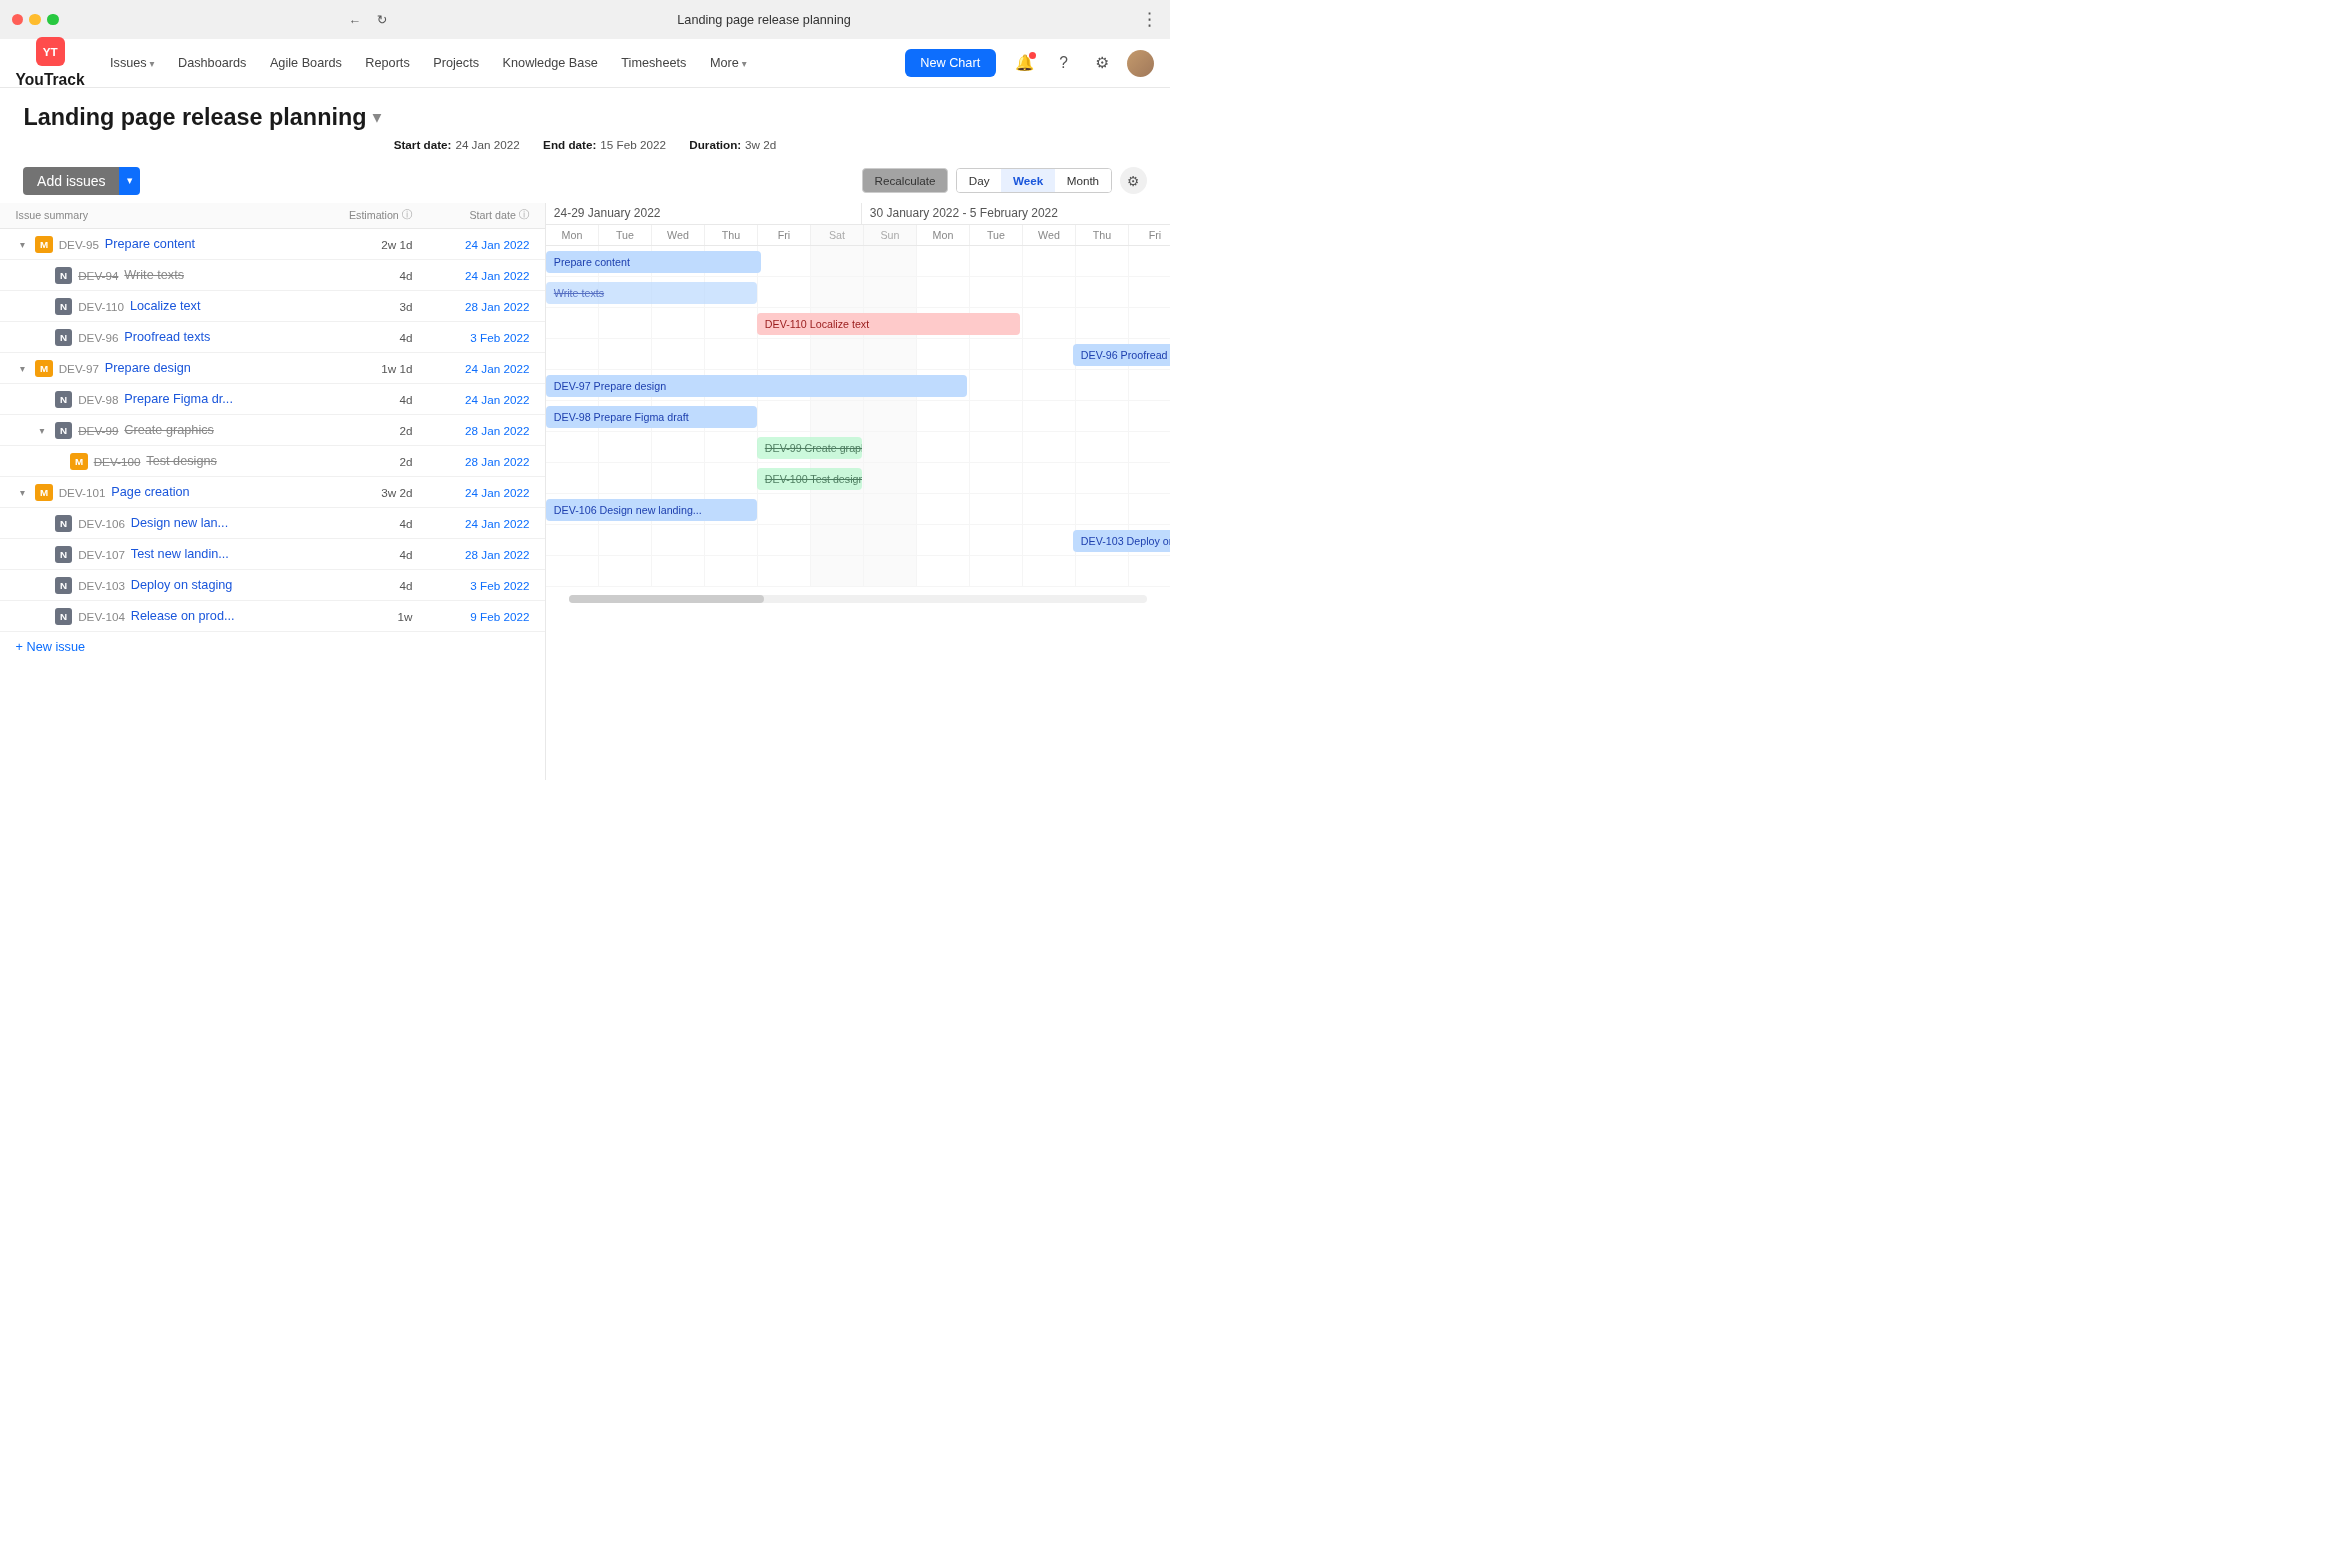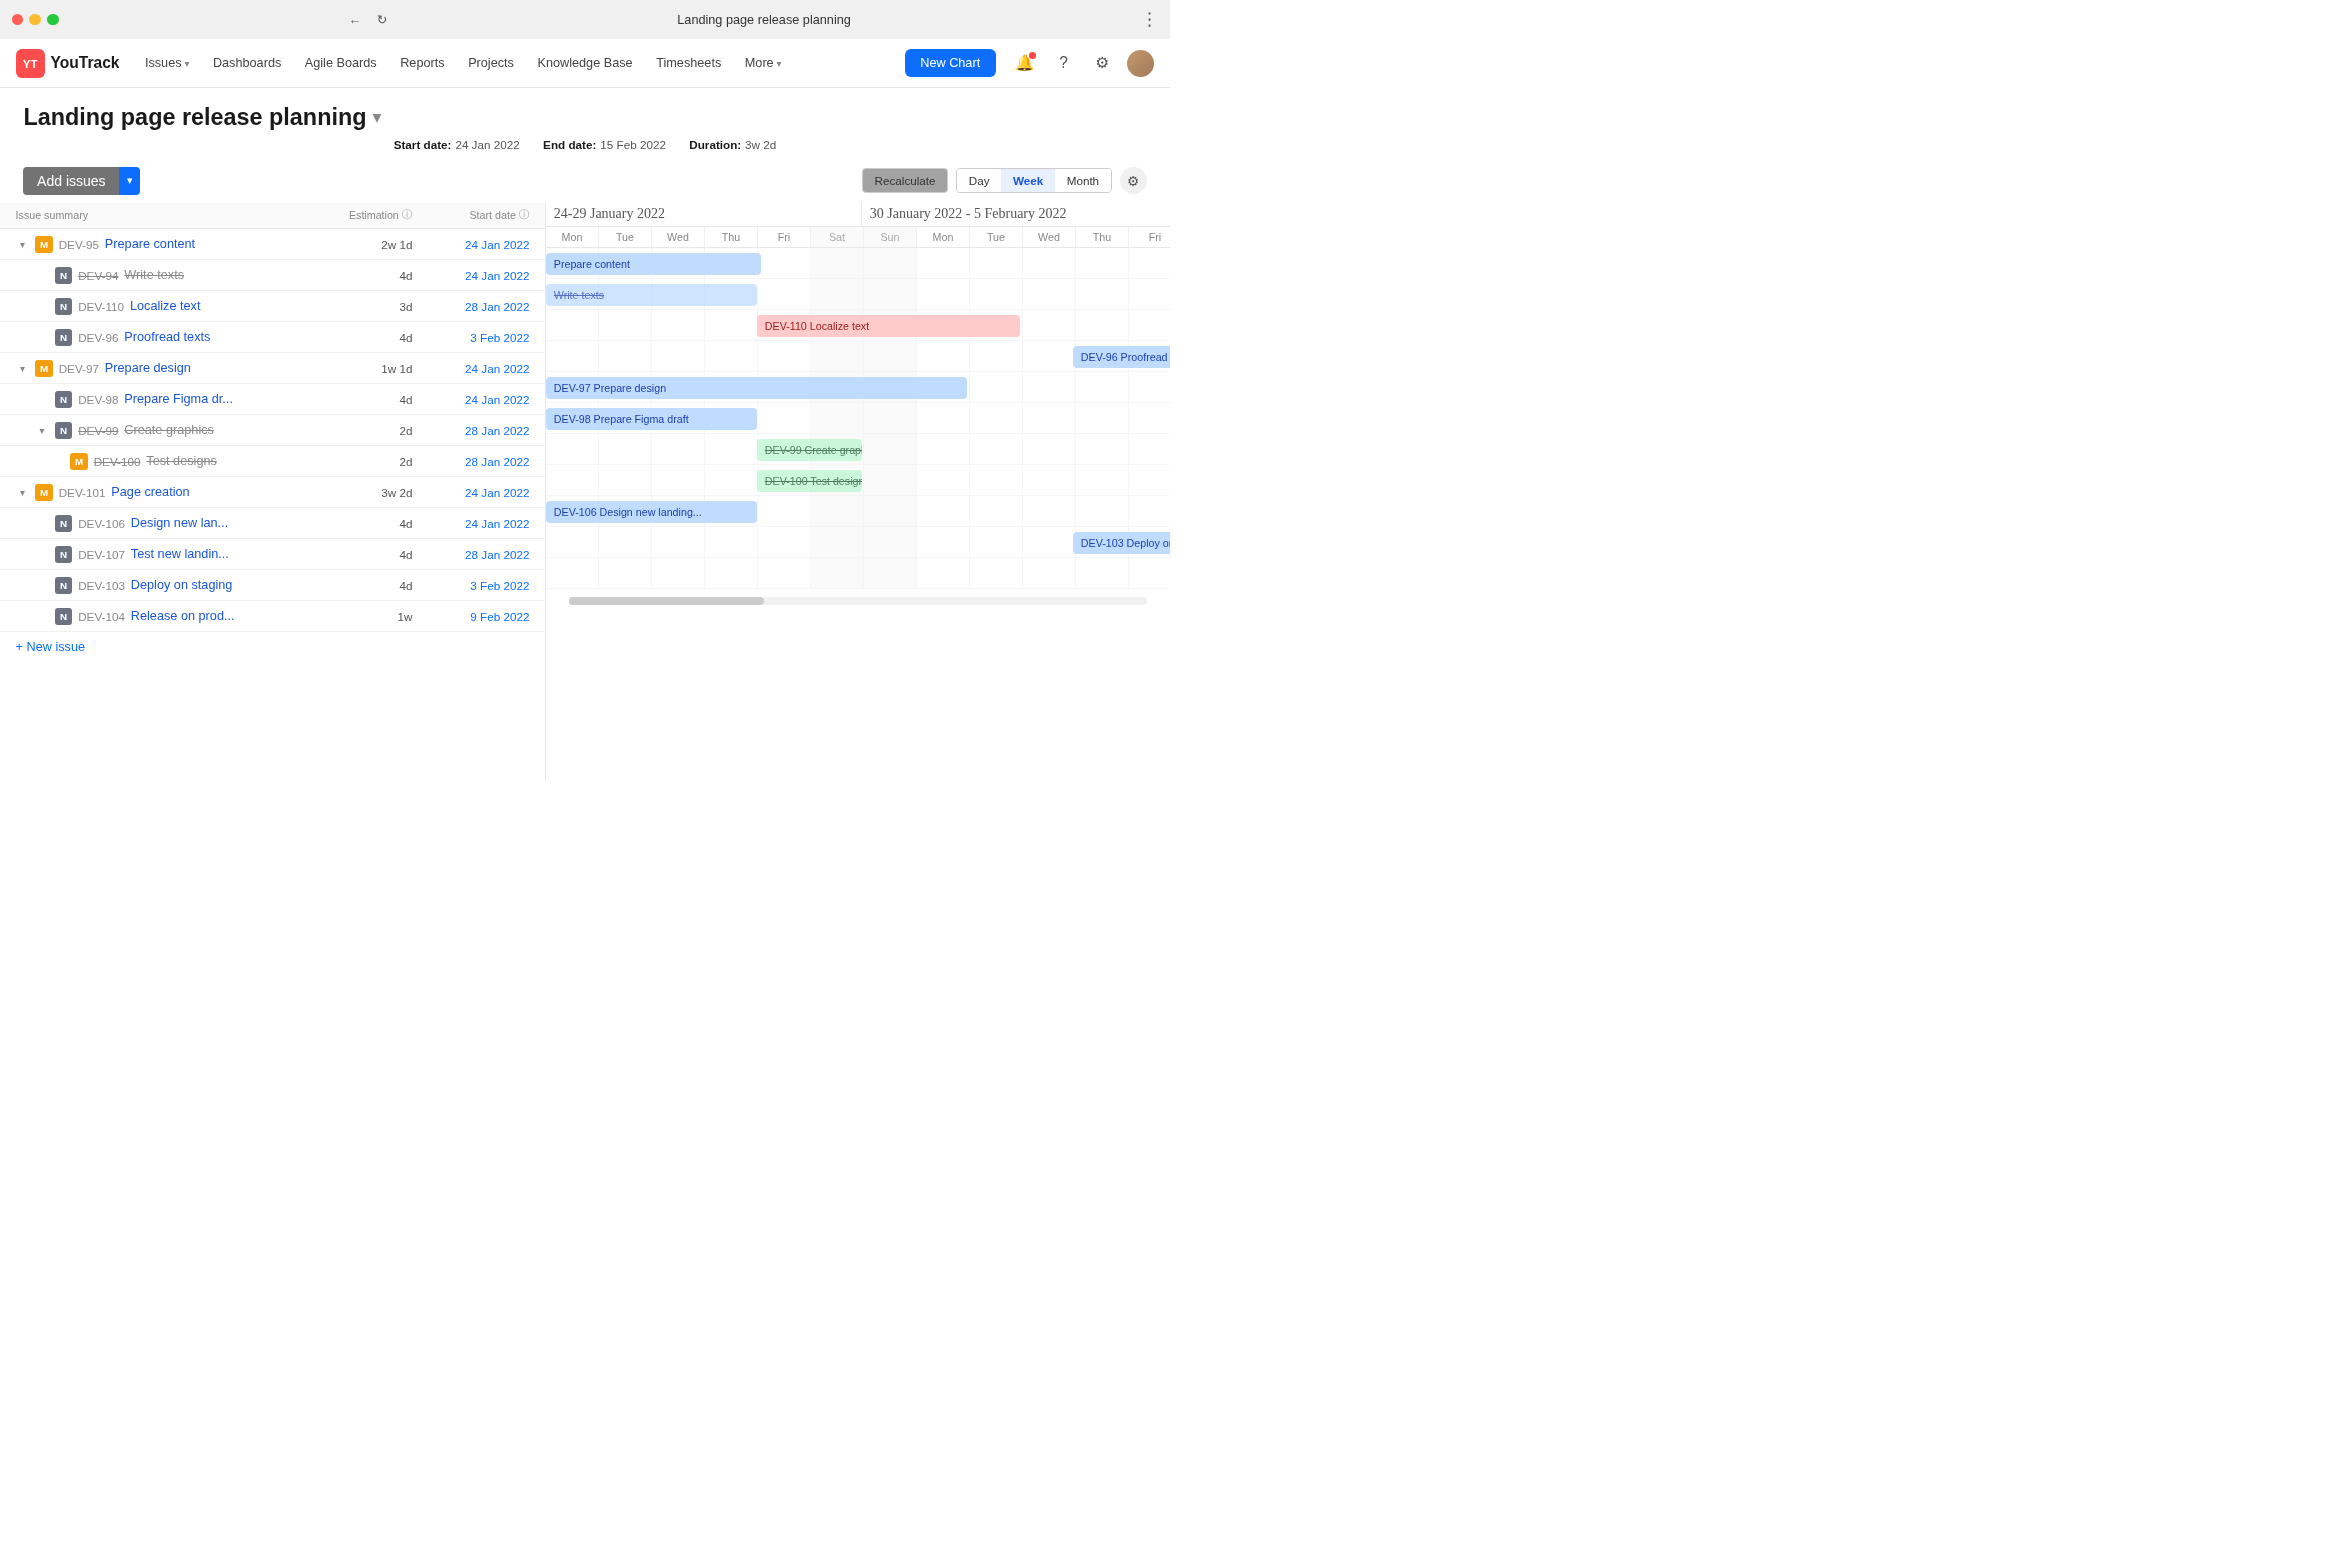--- a/index.html
+++ b/index.html
@@ -12,21 +12,21 @@
     .btn-red { background: #ff5f57; }
     .btn-yellow { background: #febc2e; }
     .btn-green { background: #28c840; }
     .titlebar-nav { display: flex; gap: 15.6px; align-items: center; }
     .titlebar-nav span { font-size: 12.7px; color: #555; cursor: pointer; }
     .titlebar-title { font-size: 12.7px; color: #333; font-weight: 500; }
     .titlebar-more { font-size: 17.6px; color: #555; cursor: pointer; }
 
     
     .navbar { height: 49px; background: #fff; border-bottom: 1px solid #e8e8e8; display: flex; align-items: center; padding: 0 15.6px; gap: 3.9px; }
-    .logo { display: flex; align-items: center; gap: 5.9px; margin-right: 11.7px; }
+    .logo { display: flex; align-items: center; gap: 5.9px; margin-right: 11.7px; flex-direction: column; }
     .logo-box { width: 29px; height: 29px; background: #ff4c4c; border-radius: 5.9px; display: flex; align-items: center; justify-content: center; color: #fff; font-weight: 700; font-size: 11.7px; }
     .logo-text { font-weight: 700; font-size: 15.6px; color: #1a1a1a; }
     .nav-item { padding: 5.9px 9.8px; border-radius: 3.9px; cursor: pointer; color: #444; font-size: 12.7px; display: flex; align-items: center; gap: 2.9px; white-space: nowrap; }
     .nav-chevron { font-size: 9.8px; color: #888; }
     .new-chart-btn { margin-left: auto; background: #0d6efd; color: #fff; border: none; border-radius: 5.9px; padding: 6.8px 15.6px; font-size: 12.7px; font-weight: 500; cursor: pointer; white-space: nowrap; }
     .nav-icons { display: flex; align-items: center; gap: 11.7px; margin-left: 11.7px; }
     .nav-icon-btn { width: 27px; height: 27px; border-radius: 50%; display: flex; align-items: center; justify-content: center; cursor: pointer; color: #555; font-size: 15.6px; position: relative; }
     .nav-icon-btn .badge { width: 7.8px; height: 7.8px; background: #ff4444; border-radius: 50%; position: absolute; top: 2px; right: 2px; }
     .avatar { width: 27px; height: 27px; border-radius: 50%; background: #c0a080; overflow: hidden; cursor: pointer; }
 
@@ -70,21 +70,21 @@
     .issue-title { font-size: 12.7px; color: #1a56db; cursor: pointer; white-space: nowrap; overflow: hidden; text-overflow: ellipsis; }
     .issue-title.strikethrough { text-decoration: line-through; color: #888; }
     .estimation { font-size: 11.7px; color: #555; text-align: right; }
     .start-date { font-size: 11.7px; color: #0d6efd; text-align: right; cursor: pointer; }
     .new-issue-row { padding: 7.8px 15.6px; display: flex; align-items: center; gap: 5.9px; cursor: pointer; color: #0d6efd; font-size: 12.7px; }
 
     
     .gantt-panel { flex: 1; overflow-x: auto; overflow-y: auto; position: relative; }
     .gantt-header { position: sticky; top: 0; background: #fff; z-index: 10; border-bottom: 1px solid #e8e8e8; }
     .gantt-periods { display: flex; border-bottom: 1px solid #e8e8e8; }
-    .gantt-period { border-right: 1px solid #e8e8e8; padding: 3.9px 7.8px; font-size: 14px; color: #555; font-weight: 500; flex-shrink: 0; font-family: Liberation Serif, serif; }
+    .gantt-period { border-right: 1px solid #e8e8e8; padding: 3.9px 7.8px; font-size: 12px; color: #555; font-weight: 500; flex-shrink: 0; }
     .gantt-days { display: flex; }
     .gantt-day { width: 53px; flex-shrink: 0; text-align: center; padding: 3.9px 0; font-size: 10.7px; color: #888; border-right: 1px solid #f0f0f0; }
     .gantt-day.weekend { background: #fafafa; color: #aaa; }
     .gantt-body { position: relative; }
     .gantt-row { height: 31px; border-bottom: 1px solid #f5f5f5; display: flex; align-items: center; position: relative; }
     .gantt-bg { position: absolute; top: 0; bottom: 0; display: flex; }
     .gantt-cell { width: 53px; flex-shrink: 0; height: 100%; border-right: 1px solid #f5f5f5; }
     .gantt-cell.weekend { background: #fafafa; }
     .gantt-bar { position: absolute; height: 21.5px; top: 4.9px; border-radius: 3.9px; display: flex; align-items: center; padding: 0 7.8px; font-size: 10.7px; font-weight: 500; white-space: nowrap; overflow: hidden; z-index: 2; }
     .bar-blue-light { background: #bfdbfe; color: #1e40af; }

